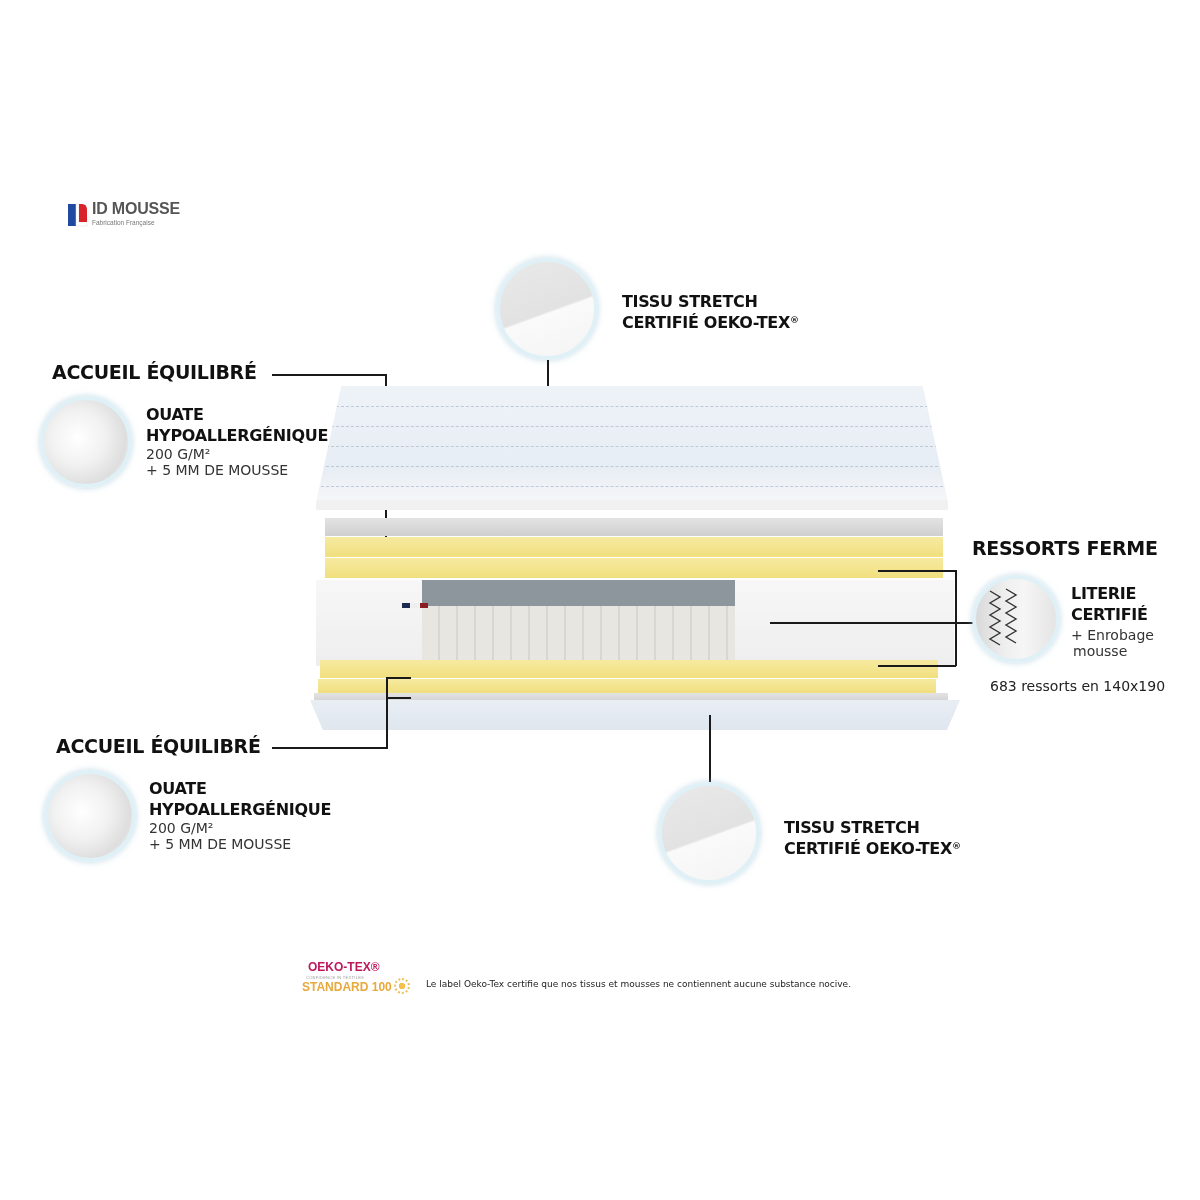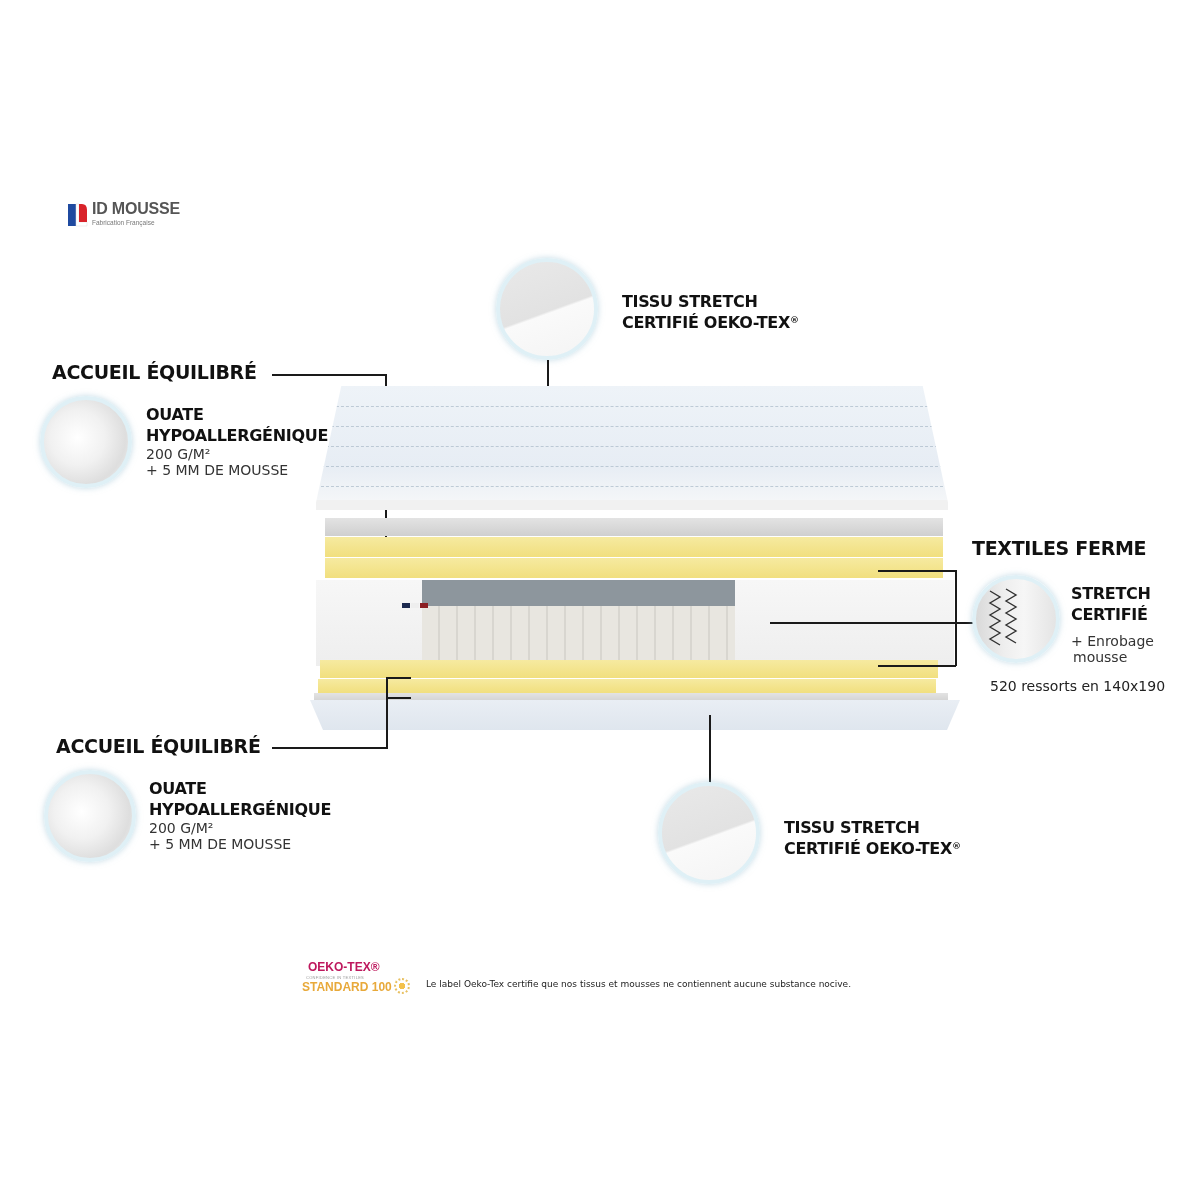--- a/index.html
+++ b/index.html
@@ -109,38 +109,38 @@
   <div class="abs flag" style="left:86px; background:#1c2a4f;"></div>
   <div class="abs flag" style="left:95px; background:#eeeeee;"></div>
   <div class="abs flag" style="left:104px; background:#8a1e22;"></div>
 </div>
 
 <div class="abs layer layer-yellow" style="left:320px; top:660px; height:18px;"></div>
 <div class="abs layer layer-yellow" style="left:318px; top:679px; height:14px;"></div>
 <div class="abs layer layer-gray" style="left:314px; top:693px; width:634px; height:10px;"></div>
 <div class="abs bottom-cover"></div>
 
-<div class="abs h-big" style="left:972px; top:537px;">TEXTILES FERME</div>
+<div class="abs h-big" style="left:972px; top:537px;">RESSORTS FERME</div>
 <div class="abs line" style="left:878px; top:570px; width:78px; height:2px;"></div>
 <div class="abs line" style="left:955px; top:570px; width:2px; height:96px;"></div>
 <div class="abs line" style="left:878px; top:665px; width:78px; height:2px;"></div>
 <div class="abs line" style="left:770px; top:622px; width:205px; height:2px;"></div>
 <div class="abs circle circle-spring" style="left:972px; top:575px; width:88px; height:88px;">
   <svg width="80" height="80" viewBox="0 0 80 80">
     <polyline points="14,12 24,18 14,24 24,30 14,36 24,42 14,48 24,54 14,60 24,66" fill="none" stroke="#333" stroke-width="1.4"></polyline>
     <polyline points="30,10 40,16 30,22 40,28 30,34 40,40 30,46 40,52 30,58 40,64" fill="none" stroke="#333" stroke-width="1.4"></polyline>
   </svg>
 </div>
 <div class="abs" style="left:1071px; top:583px;">
-  <div class="h-mid">STRETCH</div>
+  <div class="h-mid">LITERIE</div>
   <div class="h-mid">CERTIFIÉ</div>
-  <div class="t-small" style="margin-top:8px;">+ Enrobage</div>
+  <div class="t-small" style="margin-top:2px;">+ Enrobage</div>
   <div class="t-small" style="padding-left:2px;">mousse</div>
 </div>
-<div class="abs t-small" style="left:990px; top:678px; color:#222;">520 ressorts en 140x190</div>
+<div class="abs t-small" style="left:990px; top:678px; color:#222;">683 ressorts en 140x190</div>
 
 <div class="abs h-big" style="left:56px; top:735px;">ACCUEIL ÉQUILIBRÉ</div>
 <div class="abs line" style="left:272px; top:747px; width:116px; height:2px;"></div>
 <div class="abs line" style="left:386px; top:677px; width:2px; height:72px;"></div>
 <div class="abs line" style="left:386px; top:677px; width:25px; height:2px;"></div>
 <div class="abs line" style="left:386px; top:697px; width:25px; height:2px;"></div>
 <div class="abs circle circle-fluff" style="left:44px; top:770px; width:92px; height:92px;"></div>
 <div class="abs" style="left:149px; top:778px;">
   <div class="h-mid">OUATE</div>
   <div class="h-mid">HYPOALLERGÉNIQUE</div>

